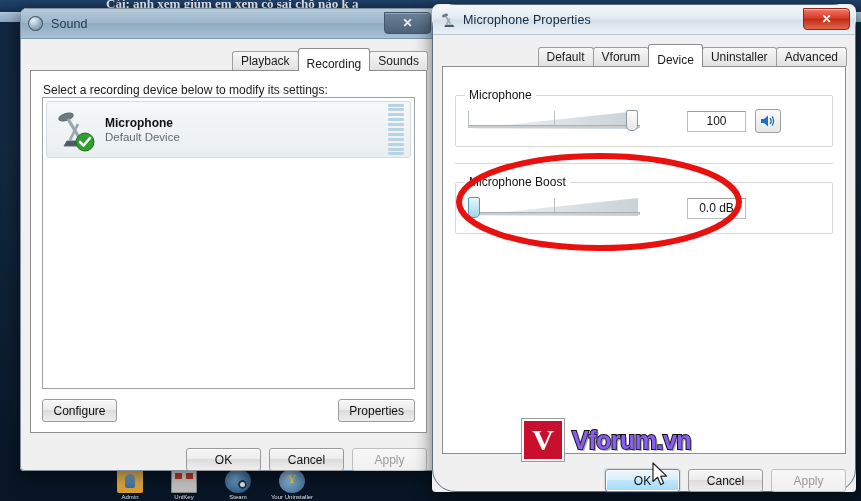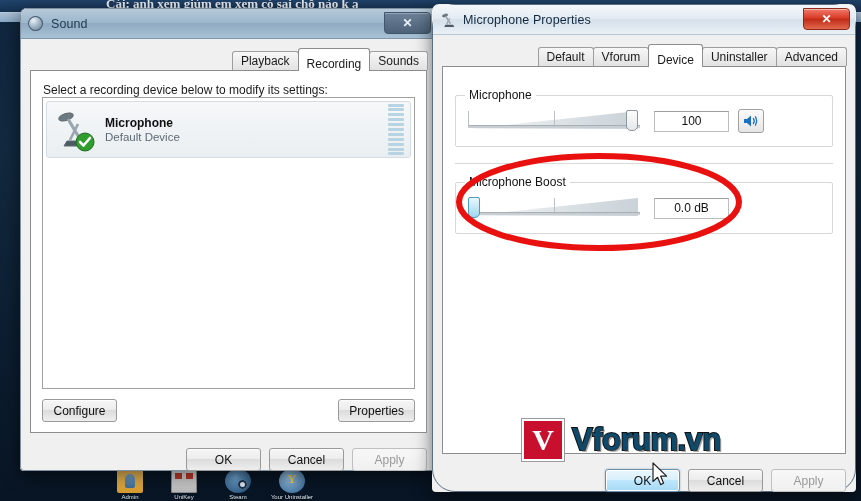--- a/index.html
+++ b/index.html
@@ -237,44 +237,44 @@
     position:absolute;top:2px;width:12px;height:21px;
     border-radius:2px 2px 5px 5px;
     background:linear-gradient(to bottom,#fdfdfd,#e4e8ea);
     border:1px solid #8d979e;box-sizing:border-box;
   }
   .thumb.blue{
     background:linear-gradient(to bottom,#e8f7fd,#9fd7ee);
     border:1px solid #4a9cc0;
   }
   .valbox{
-    width:75px;height:21px;border:1px solid #bdbdbd;border-top:1px solid #9e9e9e;
+    width:59px;height:21px;border:1px solid #bdbdbd;border-top:1px solid #9e9e9e;
     background:#fff;display:flex;align-items:center;justify-content:center;
-    font-size:12px;color:#111;box-sizing:border-box;
+    font-size:12px;color:#111;box-sizing:border-box;margin-left:33px;
   }
   .spkbtn{
     width:24px;height:22px;margin-left:9px;border:1px solid #a0a0a0;border-radius:3px;
     background:linear-gradient(to bottom,#fafafa,#e6e6e6);
     display:flex;align-items:center;justify-content:center;cursor:default;
   }
   .hr{height:1px;background:#d9d9d9;margin:16px 0 18px 0;}
 
   
   #watermark{position:absolute;left:79px;top:352px;display:flex;align-items:center;}
   #wm-mark{
     width:38px;height:38px;background:#c8102e;border:2px solid #ffffff;
     box-shadow:0 0 0 1px #9b9b9b;
     display:flex;align-items:center;justify-content:center;
   }
   #wm-mark span{
     color:#fff;font-size:30px;font-weight:bold;line-height:28px;
     font-family:"Liberation Serif",serif;
   }
   #wm-text{
-    margin-left:8px;font-size:31px;font-weight:bold;color:#0c4a6e;
+    margin-left:8px;font-size:25px;font-weight:bold;color:#8b5cf6;
     font-family:"Liberation Sans",sans-serif;letter-spacing:-.5px;
     -webkit-text-stroke:2px #111;paint-order:stroke fill;
     text-shadow:2px 2px 0 rgba(90,90,90,.5);
   }
 
   
   #annot{position:absolute;left:455px;top:152px;width:288px;height:100px;pointer-events:none;z-index:40;}
 
   
   #cursor{position:absolute;left:652px;top:462px;z-index:60;}

